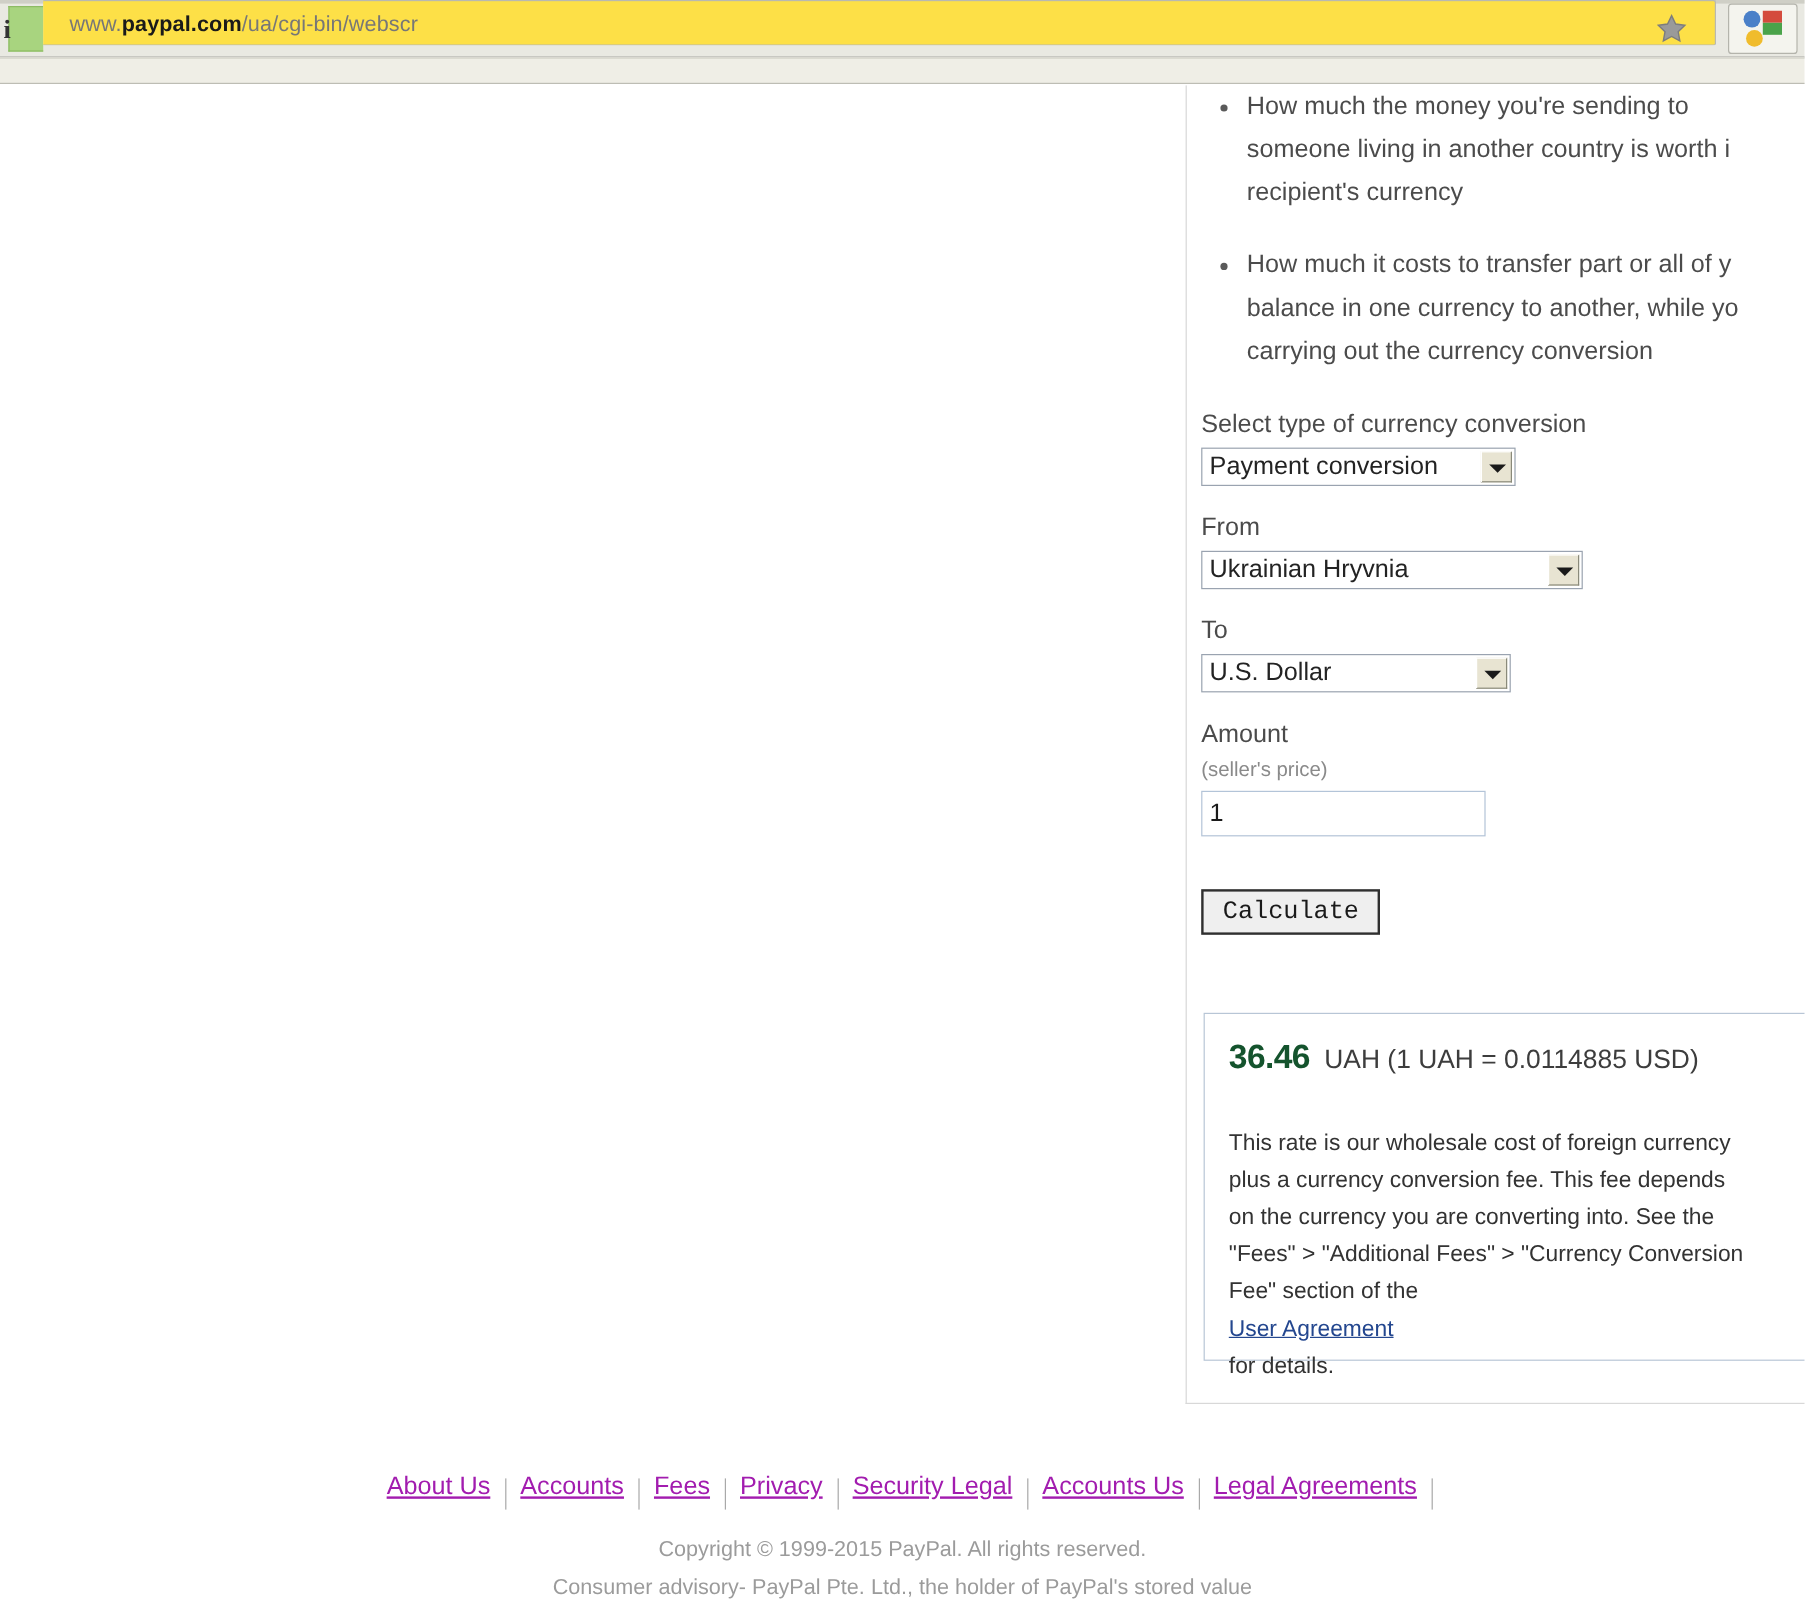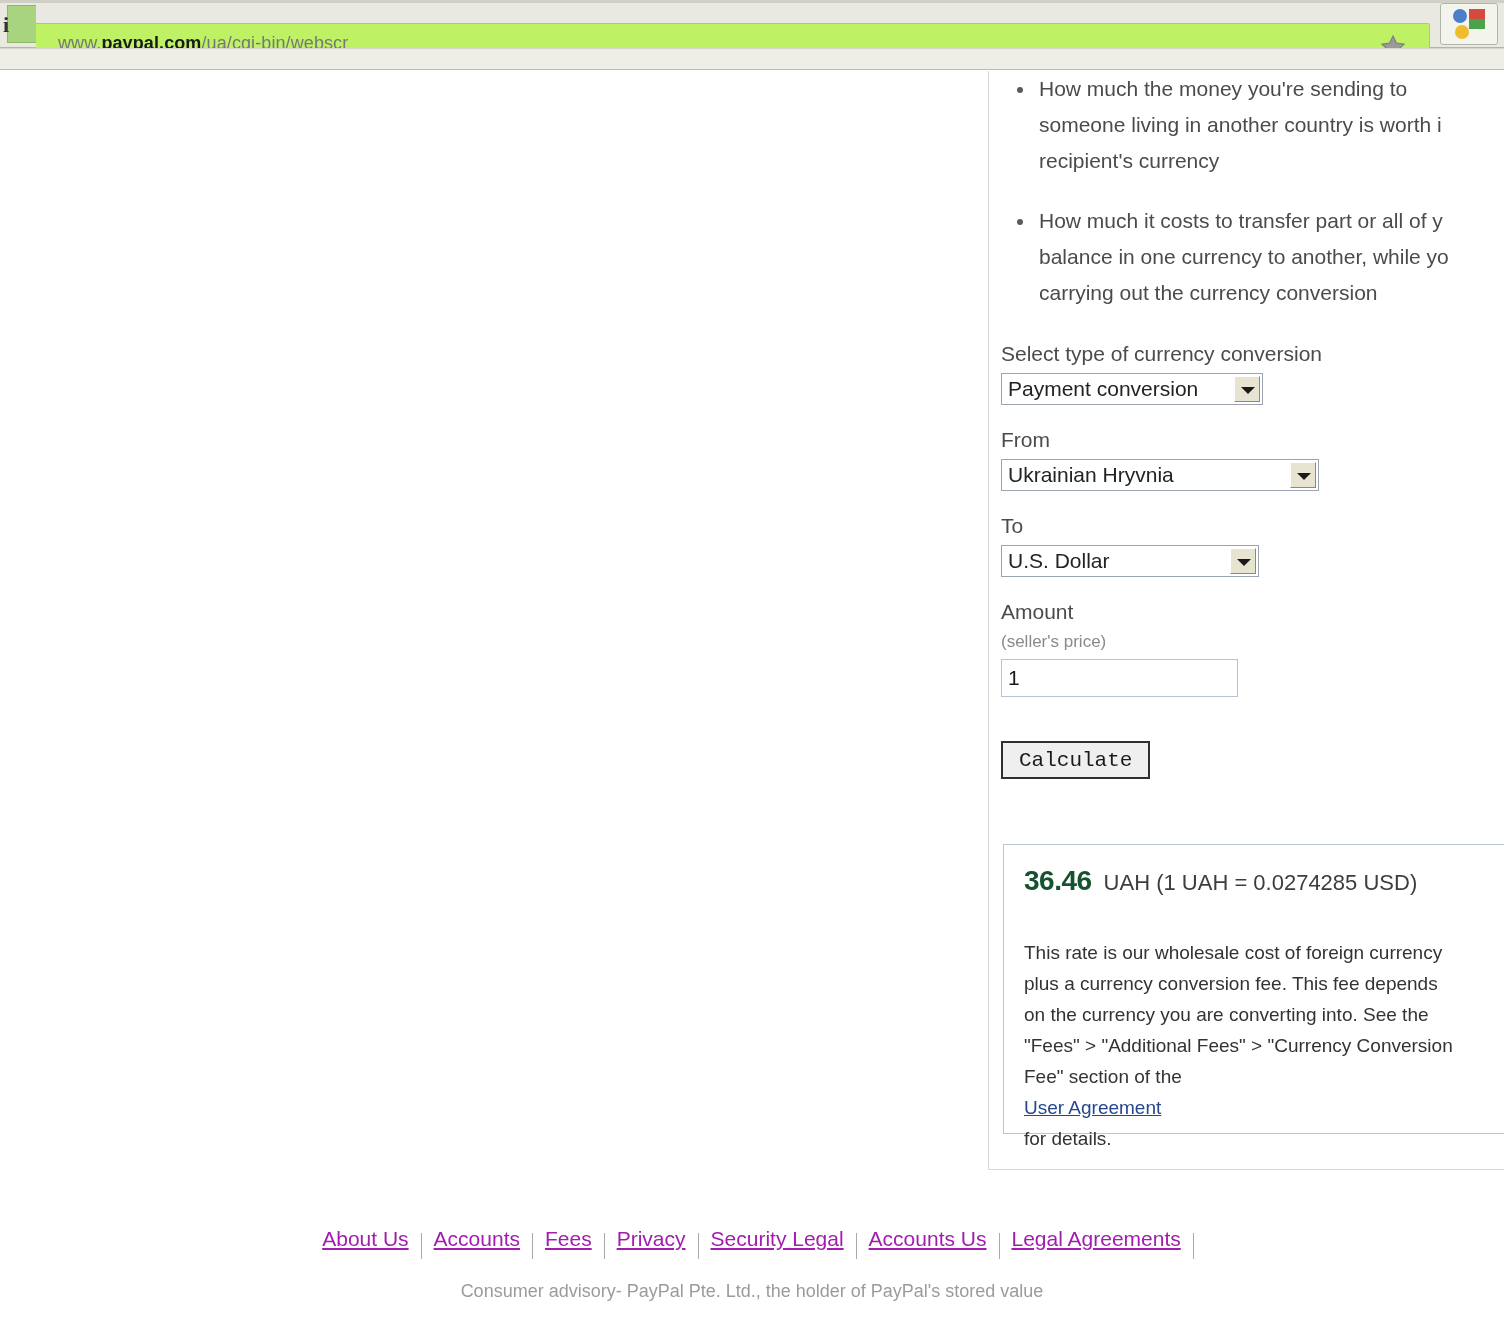--- a/index.html
+++ b/index.html
@@ -45,23 +45,23 @@
     left: -5px; top: 6px;
     width: 12px; height: 26px;
     color: #333;
     font-size: 22px;
     font-weight: bold;
     line-height: 26px;
     font-family: "Liberation Serif", serif;
   }
   .url-box {
     position: absolute;
-    left: 36px; top: 23px;
-    width: 1394px; height: 26px;
-    background: #bef264;
+    left: 36px; top: 0;
+    width: 1394px; height: 38px;
+    background: #fde047;
     border: 1px solid #b9b9b0;
     border-left: none;
     border-radius: 0 2px 2px 0;
   }
   .url-text {
     position: absolute;
     left: 22px; top: 9px;
     font-size: 18px;
     color: #6d6d6d;
     letter-spacing: 0.1px;
@@ -382,34 +382,35 @@
           <div class="field-label">Amount</div>
           <div class="field-sublabel">(seller's price)</div>
           <input class="amount-input" type="text" value="1" style="">
         </div>
 
         <button class="calc-btn">Calculate</button>
       </div>
 
       <div class="result-box">
         <div class="result-head">
-          <span class="result-amount">36.46</span><span class="result-rate">UAH (1 UAH = 0.0274285  USD)</span>
+          <span class="result-amount">36.46</span><span class="result-rate">UAH (1 UAH = 0.0114885  USD)</span>
         </div>
         <div class="result-note">
           <span>This rate is our wholesale cost of foreign currency</span>
           <span>plus a currency conversion fee. This fee depends</span>
           <span>on the currency you are converting into. See the</span>
           <span>"Fees" &gt; "Additional Fees" &gt; "Currency Conversion</span>
           <span><span>Fee" section of the </span><a href="#">User Agreement</a><span> for details.</span></span>
         </div>
       </div>
     </div>
 
     <div class="footer-links">
       <a href="#">About Us</a><span class="sep"></span><a href="#">Accounts</a><span class="sep"></span><a href="#">Fees</a><span class="sep"></span><a href="#">Privacy</a><span class="sep"></span><a href="#">Security Legal</a><span class="sep"></span><a href="#">Accounts Us</a><span class="sep"></span><a href="#">Legal Agreements</a><span class="sep"></span>
     </div>
 
     <div class="copyright">
+      <span>Copyright © 1999-2015 PayPal. All rights reserved.</span>
       <span>Consumer advisory- PayPal Pte. Ltd., the holder of PayPal's stored value</span>
     </div>
 
   </div>
 </div>
 
 </body></html>

